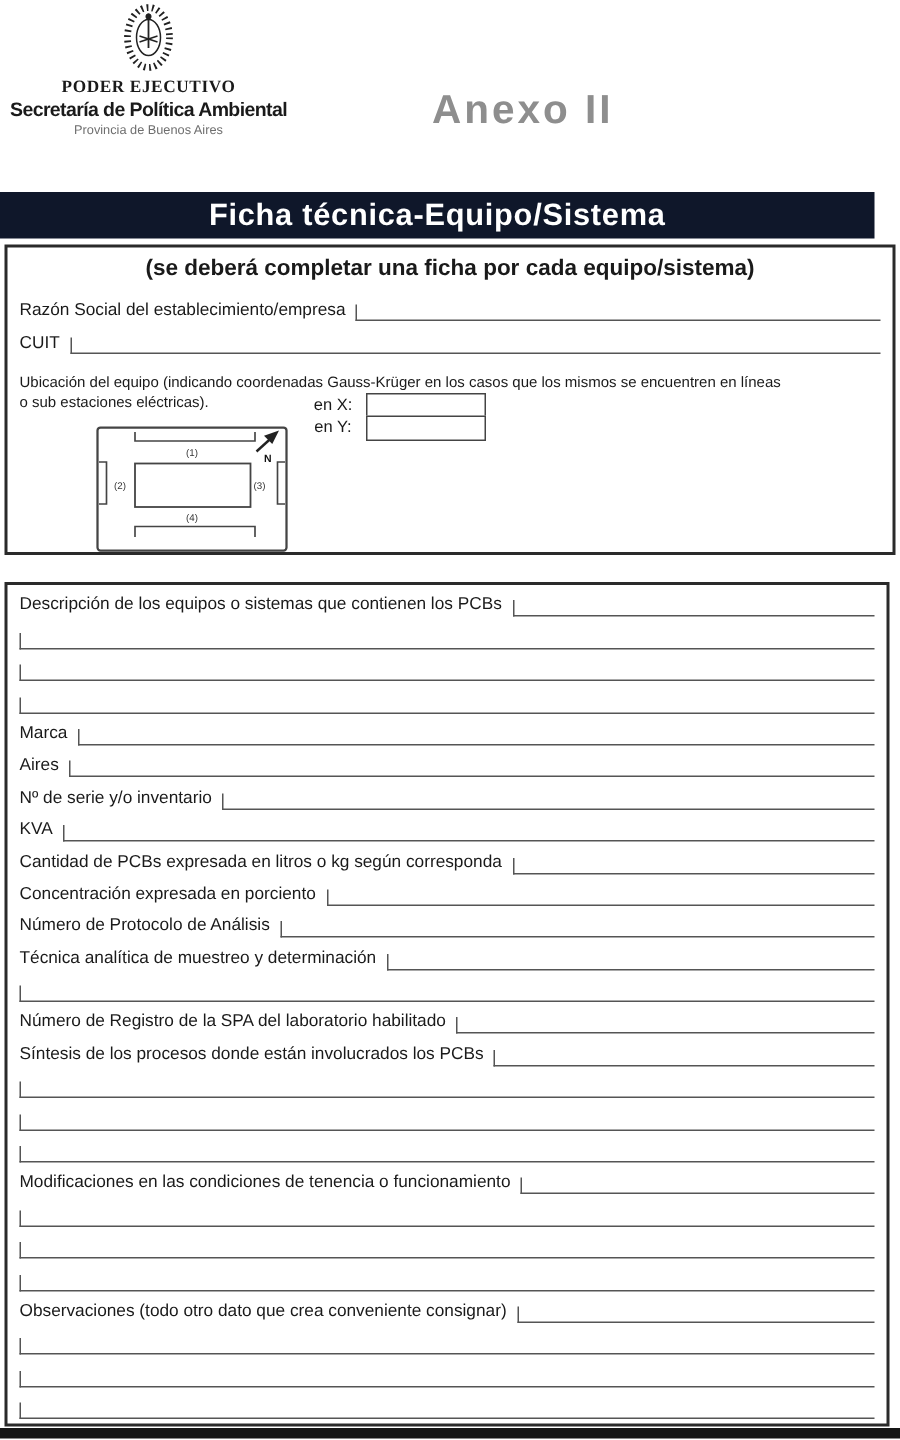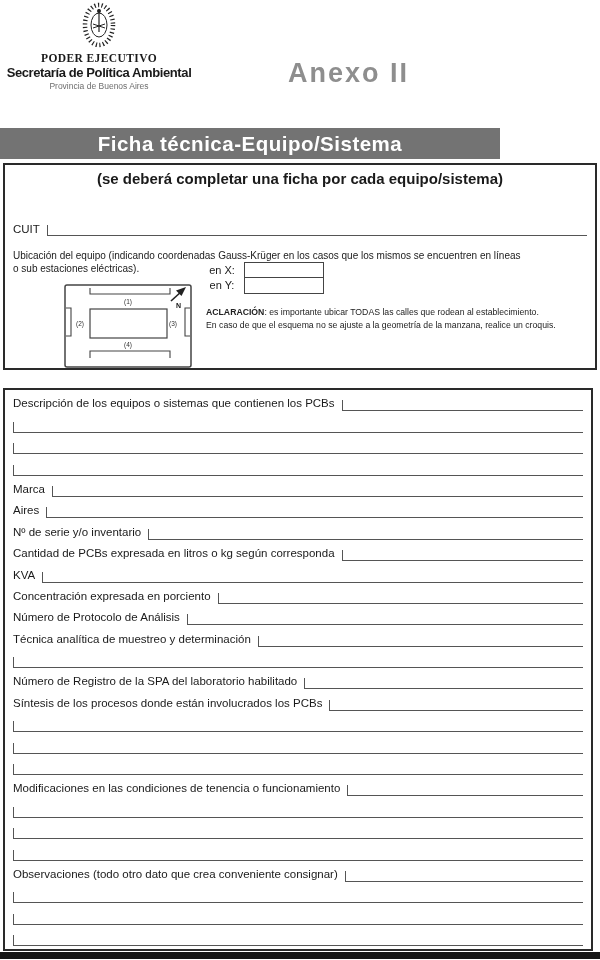--- a/index.html
+++ b/index.html
@@ -9,21 +9,21 @@
   
   .header-left{position:absolute;left:4px;top:2px;width:190px;text-align:center;}
   .logo{display:block;margin:0 auto;}
   .org1{font-family:"Liberation Serif",serif;font-weight:bold;font-size:11.5px;letter-spacing:.4px;margin-top:2px;}
   .org2{font-weight:bold;font-size:13px;letter-spacing:-.4px;white-space:nowrap;margin-top:1px;}
   .org3{font-size:8.5px;color:#6e6e6e;margin-top:1px;}
   .annex{position:absolute;left:288px;top:58px;font-size:27px;font-weight:bold;
          letter-spacing:2px;color:#8e8e8e;}
 
   
-  .title-bar{position:absolute;left:0;top:128px;width:500px;height:31px;background:#737373;
+  .title-bar{position:absolute;left:0;top:128px;width:583px;height:31px;background:#0f172a;
              color:#fff;font-size:20.5px;font-weight:bold;text-align:center;line-height:31px;
              letter-spacing:.5px;}
 
   
   .box1{position:absolute;left:3px;top:163px;width:590px;height:203px;border:2px solid #2a2a2a;}
   .subtitle{position:absolute;left:0;top:5px;width:100%;text-align:center;
             font-weight:bold;font-size:15px;}
   .f1row{position:absolute;left:8px;right:8px;display:flex;align-items:flex-end;height:16px;}
   .f1row .lbl{font-size:11.5px;white-space:nowrap;margin-right:7px;padding-bottom:1px;}
   .wline{flex:1;border-bottom:1px solid #555;border-left:1px solid #555;height:10px;}
@@ -70,20 +70,24 @@
   </div>
   <div class="annex">Anexo II</div>
 
   <div class="title-bar">
     <span>Ficha técnica-Equipo/Sistema</span>
   </div>
 
   <div class="box1">
     <div class="subtitle">(se deberá completar una ficha por cada equipo/sistema)</div>
 
+    <div class="f1row f1-razon">
+      <span class="lbl">Razón Social del establecimiento/empresa</span>
+      <span class="wline"></span>
+    </div>
 
     <div class="f1row f1-cuit">
       <span class="lbl">CUIT</span>
       <span class="wline"></span>
     </div>
 
     <div class="ubicacion">
       <div>Ubicación del equipo (indicando coordenadas Gauss-Krüger en los casos que los mismos se encuentren en líneas</div>
       <div>o sub estaciones eléctricas).</div>
     </div>
@@ -116,24 +120,20 @@
       <text x="64" y="63" text-anchor="middle" font-size="6.5" fill="#333">(4)</text>
       <path d="M26 74 V67 H106 V74" fill="none" stroke="#444" stroke-width="1.1"></path>
 
       <g>
         <line x1="107" y1="17" x2="118" y2="7" stroke="#222" stroke-width="1.6"></line>
         <polygon points="122,3 112,6.5 117.5,12" fill="#222"></polygon>
         <text x="112" y="24" font-size="7" font-weight="bold" fill="#111">N</text>
       </g>
     </svg>
 
-    <div class="aclaracion">
-      <div><b>ACLARACIÓN</b><span>: es importante ubicar TODAS las calles que rodean al establecimiento.</span></div>
-      <div>En caso de que el esquema no se ajuste a la geometría de la manzana, realice un croquis.</div>
-    </div>
   </div>
 
   <div class="box2">
     <div>
         <div class="row">
           <span class="lbl">Descripción de los equipos o sistemas que contienen los PCBs</span>
           <span class="wline"></span>
         </div>
         <div class="row">
           <span class="wline"></span>
@@ -150,25 +150,25 @@
         </div>
         <div class="row">
           <span class="lbl">Aires</span>
           <span class="wline"></span>
         </div>
         <div class="row">
           <span class="lbl">Nº de serie y/o inventario</span>
           <span class="wline"></span>
         </div>
         <div class="row">
+          <span class="lbl">KVA</span>
+          <span class="wline"></span>
+        </div>
+        <div class="row">
           <span class="lbl">Cantidad de PCBs expresada en litros o kg según corresponda</span>
-          <span class="wline"></span>
-        </div>
-        <div class="row">
-          <span class="lbl">KVA</span>
           <span class="wline"></span>
         </div>
         <div class="row">
           <span class="lbl">Concentración expresada en porciento</span>
           <span class="wline"></span>
         </div>
         <div class="row">
           <span class="lbl">Número de Protocolo de Análisis</span>
           <span class="wline"></span>
         </div>

